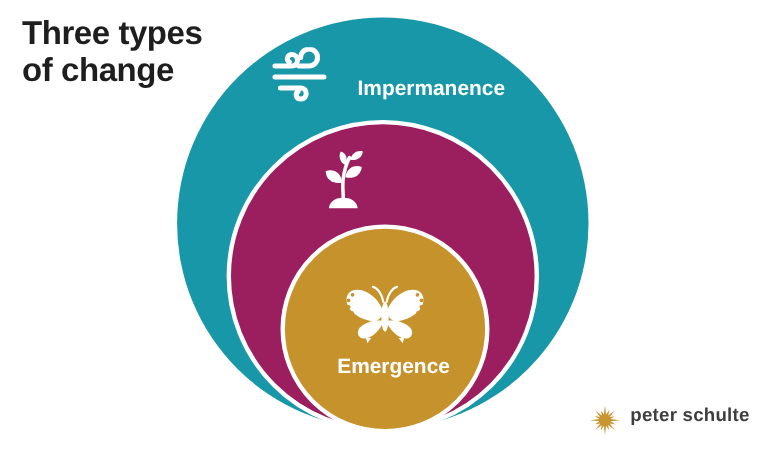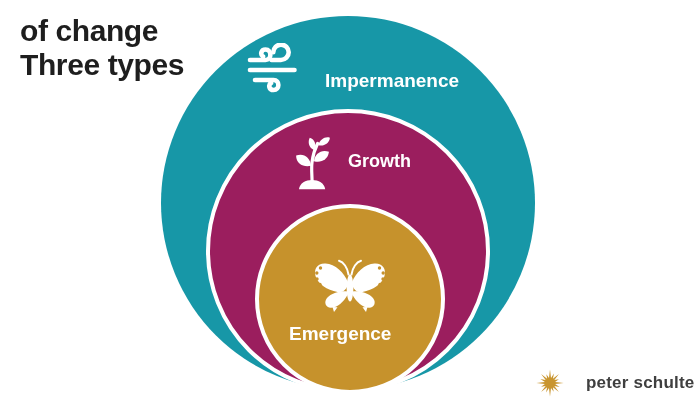--- a/index.html
+++ b/index.html
@@ -13,40 +13,40 @@
     letter-spacing:-0.4px;
   }
   .page-title span{display:block;}
   .circle{position:absolute;border-radius:50%;box-sizing:border-box;}
   .ring-impermanence{left:161px;top:16px;width:374px;height:374px;background:#1797A7;}
   .ring-growth{left:206px;top:109px;width:284px;height:284px;background:#9B1E5E;border:4px solid #fff;}
   .ring-emergence{left:255px;top:204px;width:190px;height:190px;background:#C6922C;border:4px solid #fff;}
   .ring-label{position:absolute;color:#FFFFFF;font-weight:bold;white-space:nowrap;}
   .lbl-impermanence{left:325px;top:70px;font-size:19px;}
   .lbl-growth{left:348px;top:151px;font-size:18px;}
-  .lbl-emergence{left:289px;top:323px;width:120px;text-align:left;font-size:19px;}
+  .lbl-emergence{left:289px;top:323px;width:120px;text-align:right;font-size:19px;}
   .icon{position:absolute;}
   .wind-icon{left:247px;top:43px;width:54px;height:50px;}
   .sprout-icon{left:290px;top:133px;width:46px;height:60px;}
   .butterfly-icon{left:311px;top:257px;width:78px;height:57px;}
   .brand{
     position:absolute;left:536px;top:368px;height:30px;
-    display:flex;align-items:center;gap:22px;
+    display:flex;gap:9px;
   }
   .starburst{width:28px;height:28px;display:block;}
   .brand-name{font-size:17px;font-weight:bold;color:#3F3F3F;letter-spacing:0.2px;}
 </style>
 </head>
 <body>
 
 <div class="canvas">
 
   <h1 class="page-title">
+    <span>Three types</span>
     <span>of change</span>
-    <span>Three types</span>
   </h1>
 
   <div class="circle ring-impermanence"></div>
   <div class="circle ring-growth"></div>
   <div class="circle ring-emergence"></div>
 
   <svg class="icon wind-icon" viewBox="0 0 54 50" fill="none" stroke="#FFFFFF" stroke-width="4.6" stroke-linecap="round">
     <path d="M3 17 H18.5 C25 17 25 6.5 18.5 6.5 C14 6.5 13 11.5 16 13.5"></path>
     <path d="M24.5 17 H34 A7.7 7.7 0 1 0 26.3 9.3"></path>
     <path d="M3 27 H47.5"></path>
@@ -55,21 +55,20 @@
   <span class="ring-label lbl-impermanence">Impermanence</span>
 
   <svg class="icon sprout-icon" viewBox="0 0 46 64">
     <path d="M8 60 C9 53 15 50 22 50 C29 50 35 53 36 60 Z" fill="#FFFFFF"></path>
     <path d="M22 52 C22 44 21 38 22 31 C23 23 25 17 28 11" fill="none" stroke="#FFFFFF" stroke-width="3.4" stroke-linecap="round"></path>
     <path d="M21 35 C13 37 5 33 5 24 C13 21 20 26 21 35 Z" fill="#FFFFFF"></path>
     <path d="M24 30 C31 32 39 29 40 20 C32 17 25 22 24 30 Z" fill="#FFFFFF"></path>
     <path d="M24 18 C19 16 17 10 19.5 5 C25 6.5 27 13 24 18 Z" fill="#FFFFFF"></path>
     <path d="M28.5 13 C30.5 7 35.5 3.5 41 5 C40.5 11 34.5 14.5 28.5 13 Z" fill="#FFFFFF"></path>
   </svg>
-  <span class="ring-label lbl-growth">Growth</span>
 
   <svg class="icon butterfly-icon" viewBox="0 0 78 56">
     <g id="bw-left">
       <path d="M37 25 C33.5 15 24 6.5 14.5 6 C6.5 5.5 2.5 11.5 4.5 18.5 C6.8 26.5 16 32.5 26.5 34.5 C33 35.5 36.5 31 37 25 Z" fill="#FFFFFF"></path>
       <path d="M36.5 34 C29.5 33 20.5 35.5 16 40.5 C12.5 44.8 14.8 50.5 20 50.3 C26.5 50 32.5 44.5 36.5 37.5 Z" fill="#FFFFFF"></path>
       <path d="M21.5 49.5 L23 54.5 L26.5 49.8 Z" fill="#FFFFFF"></path>
       <circle cx="9.5" cy="10.5" r="1.7" fill="#C6922C"></circle>
       <circle cx="5.8" cy="15.5" r="1.7" fill="#C6922C"></circle>
       <circle cx="6" cy="21.5" r="1.7" fill="#C6922C"></circle>
       <circle cx="9" cy="27" r="1.7" fill="#C6922C"></circle>

